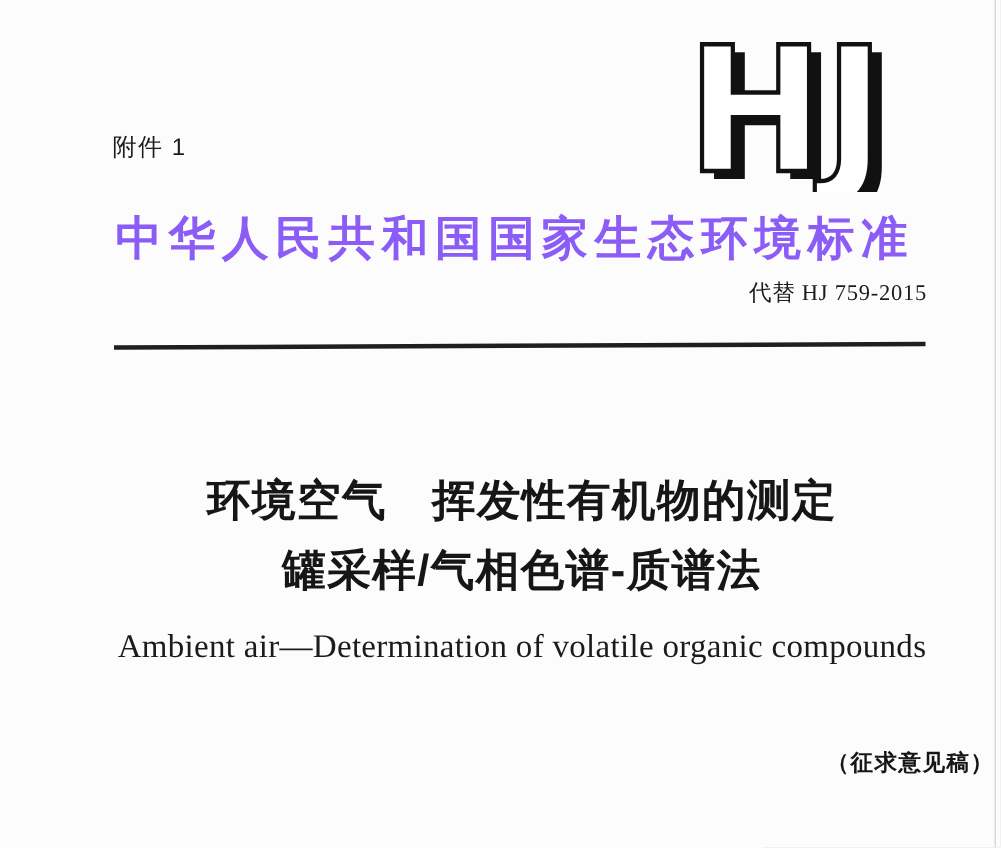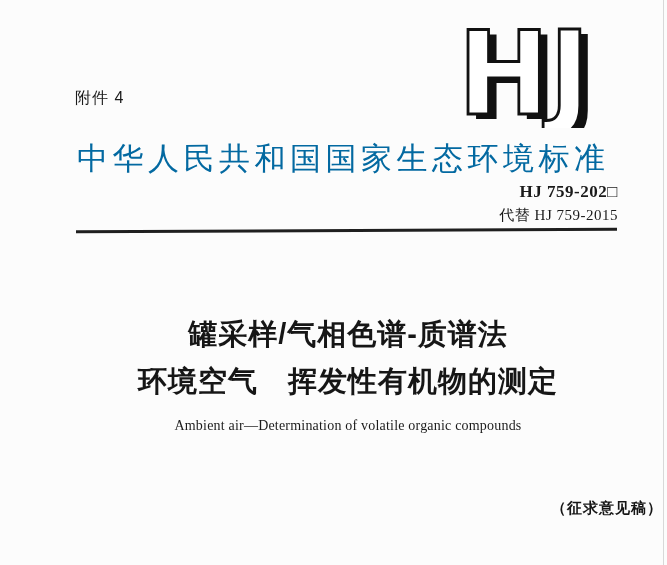--- a/index.html
+++ b/index.html
@@ -42,24 +42,24 @@
     top: 20px;
     width: 158px;
     height: 108px;
   }
   .org-heading {
     position: absolute;
     left: 77px;
     top: 138px;
     width: 545px;
     font-size: 31px;
-    font-weight: normal;
+    font-weight: bold;
     letter-spacing: 4.5px;
     white-space: nowrap;
-    color: #0369a1;
+    color: #8b5cf6;
   }
   .std-block {
     position: absolute;
     right: 49px;
     top: 182px;
     text-align: right;
     white-space: nowrap;
   }
   .std-code {
     font-size: 17px;
@@ -93,21 +93,21 @@
     font-weight: bold;
     line-height: 47px;
     letter-spacing: 1px;
     color: #161616;
   }
   .title-en-1, .title-en-2 {
     position: absolute;
     left: 33px;
     width: 630px;
     text-align: center;
-    font-size: 14px;
+    font-size: 22px;
     letter-spacing: 0.2px;
     color: #1b1b1b;
   }
   .title-en-1 { top: 418px; }
   .title-en-2 { top: 457px; }
   .draft-note {
     position: absolute;
     left: 33px;
     top: 499px;
     width: 630px;
@@ -117,41 +117,40 @@
     font-weight: bold;
     letter-spacing: 1px;
     color: #161616;
   }
 </style>
 </head>
 <body>
 
 <div class="page">
 
-  <div class="attachment-label">附件 4</div>
+  <div class="attachment-label">附件 1</div>
 
   <svg class="hj-logo" viewBox="0 0 158 108" xmlns="http://www.w3.org/2000/svg" aria-hidden="true">
     <g font-family="'DejaVu Sans', sans-serif" font-weight="bold" font-size="116">
       <text x="16" y="99" textLength="132" lengthAdjust="spacingAndGlyphs" fill="#111111">HJ</text>
       <text x="8" y="94" textLength="132" lengthAdjust="spacingAndGlyphs" fill="#ffffff" stroke="#111111" stroke-width="3">HJ</text>
     </g>
   </svg>
 
   <div class="org-heading">中华人民共和国国家生态环境标准</div>
 
   <div class="std-block">
-    <div class="std-code">HJ 759-202□</div>
     <div class="replaces">代替 HJ 759-2015</div>
   </div>
 
   <div class="header-rule"></div>
 
   <div class="title-cn">
+    <div>环境空气　挥发性有机物的测定</div>
     <div>罐采样/气相色谱-质谱法</div>
-    <div>环境空气　挥发性有机物的测定</div>
   </div>
 
   <div class="title-en-1">Ambient air—Determination of volatile organic compounds</div>
 
 
   <div class="draft-note">（征求意见稿）</div>
 
   <div class="scan-edge"></div>
 
 </div>

